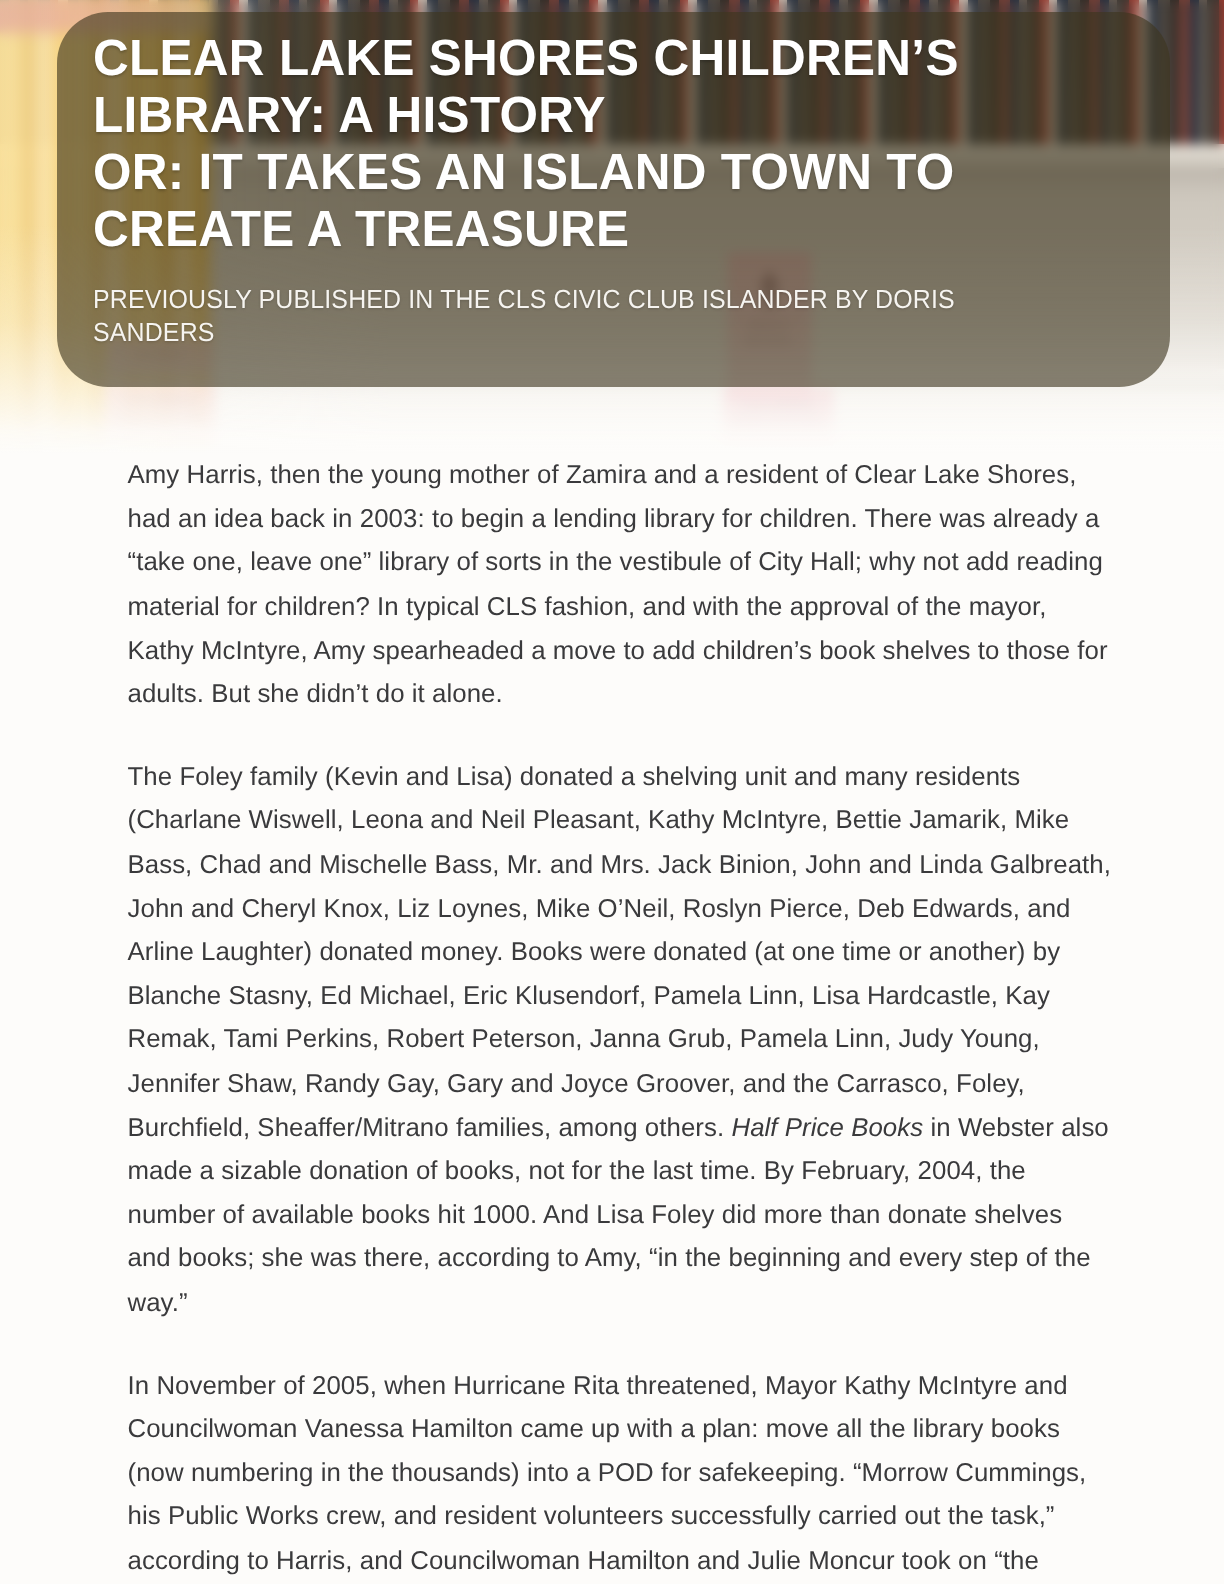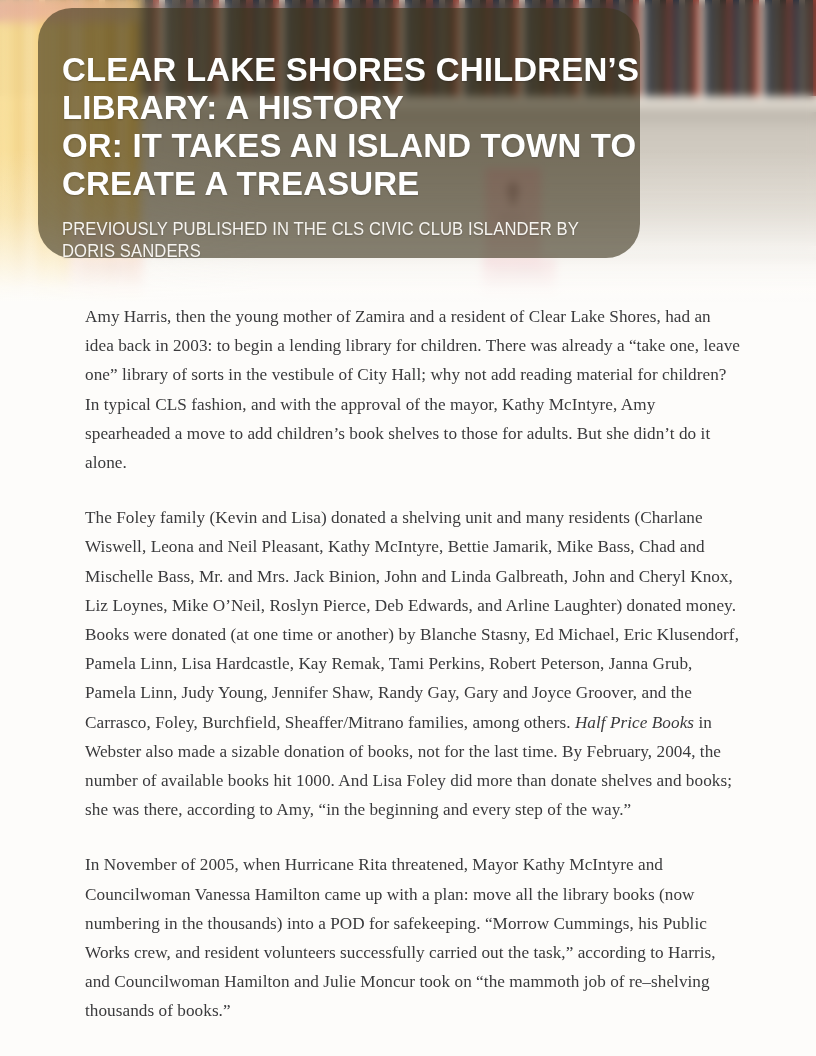--- a/index.html
+++ b/index.html
@@ -175,25 +175,25 @@
     background: linear-gradient(to right,
       rgba(253,250,235,0.55) 0px,
       rgba(253,250,235,0.18) 120px,
       rgba(253,250,235,0) 260px);
   }
 
   
   .title-panel {
     position: absolute;
     left: 38px; top: 8px;
-    width: 602px; height: 250px;
+    width: 742px; height: 250px;
     background: rgba(61,53,31,0.62);
     border-radius: 34px;
     box-sizing: border-box;
-    padding: 42px 34px 0 24px;
+    padding: 12px 34px 0 24px;
   }
   .title {
     margin: 0;
     color: #ffffff;
     font-family: "Liberation Sans Narrow", "Liberation Sans", sans-serif;
     font-size: 34px;
     font-weight: bold;
     line-height: 38px;
     letter-spacing: 0.2px;
     text-transform: uppercase;
@@ -219,21 +219,21 @@
 
   
   .article {
     position: absolute;
     left: 85px; top: 302px;
     width: 656px;
   }
   .para {
     margin: 0 0 26px 0;
     color: #3a3a3c;
-    font-family: Liberation Serif, serif;
+    font-family: Liberation Sans, sans-serif;
     font-size: 17.2px;
     line-height: 29.2px;
     letter-spacing: 0.05px;
     text-align: left;
   }
   .para:last-child { margin-bottom: 0; }
   .ital { font-style: italic; text-align: center; }
 </style>
 </head>
 <body>

